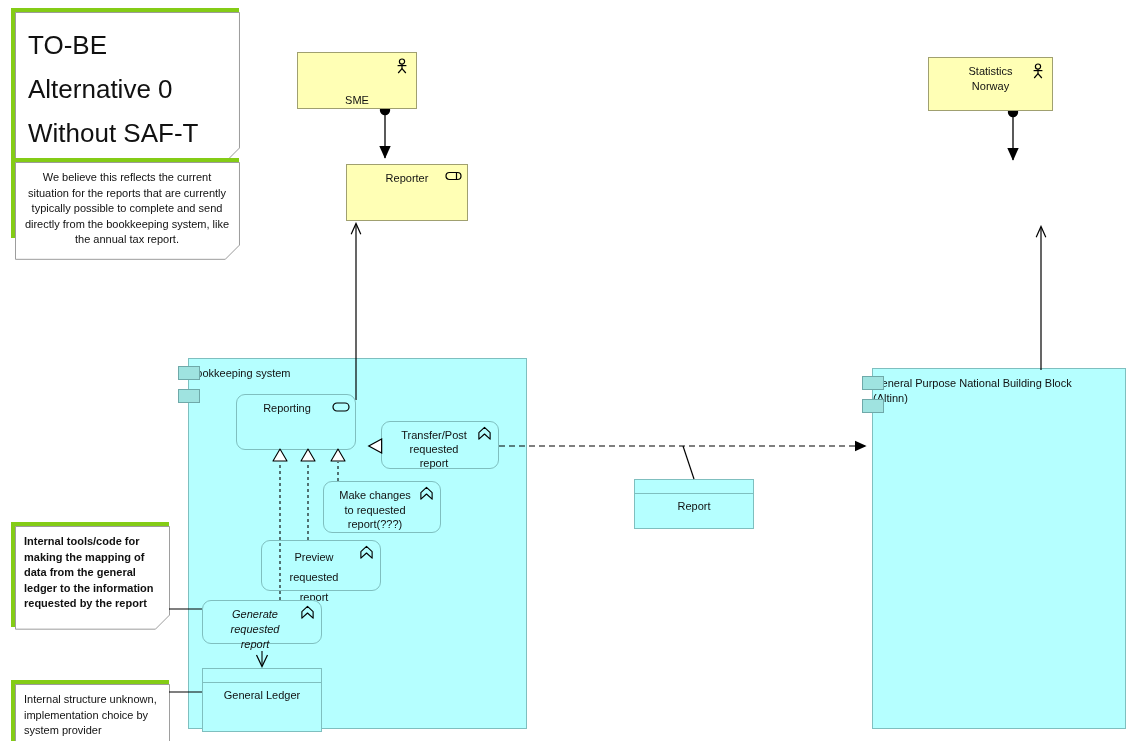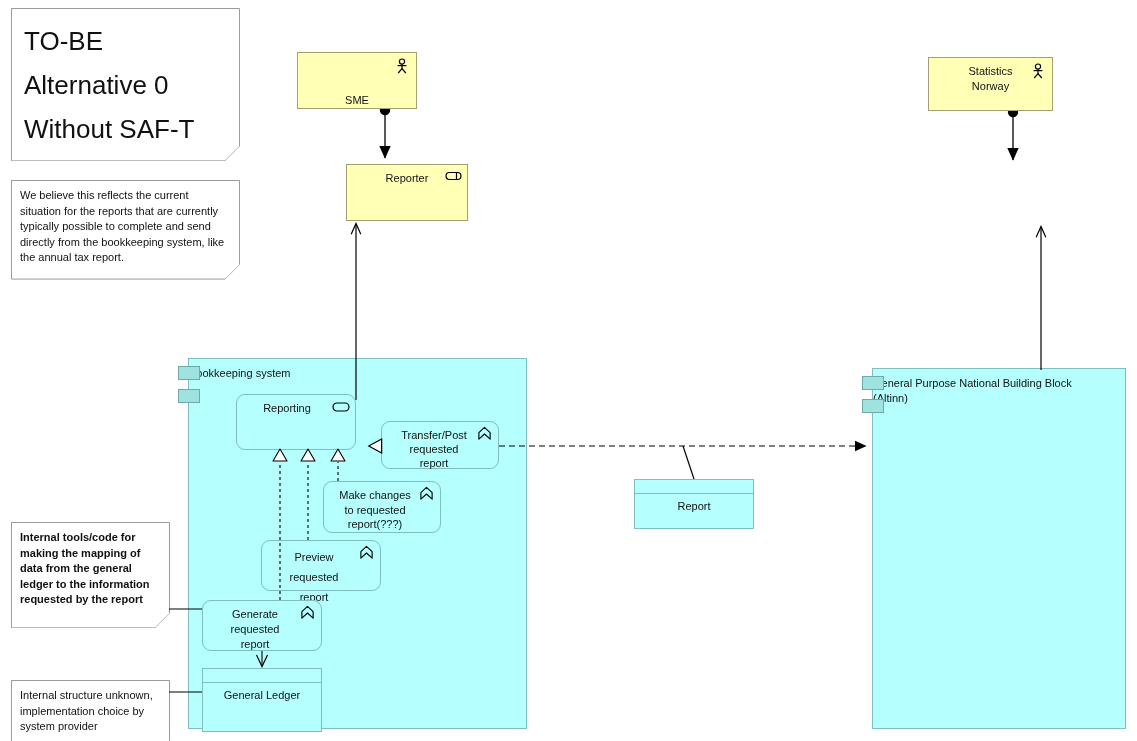--- a/index.html
+++ b/index.html
@@ -25,21 +25,21 @@
   .cyan{background:#b5ffff;border-color:#7fbfbf;}
   .round{border-radius:9px;}
 
   
   .ico{position:absolute;top:5px;right:6px;width:16px;height:16px;}
   .ico svg{display:block;}
 
   
   .note{
     position:absolute;box-sizing:border-box;
-    background:#ffffff;border:1px solid #84cc16;
+    background:#ffffff;border:5px solid #84cc16;
     font-size:11px;line-height:15.5px;
     padding:7px 9px 7px 8px;
     z-index:6;
   }
   .note.fold{border-bottom:none;border-right:none;}
   .note .foldbg{
     position:absolute;left:-1px;top:-1px;right:-1px;bottom:-1px;
     pointer-events:none;
   }
   .note .inner{position:relative;z-index:2;}
@@ -122,21 +122,21 @@
       <path d="M0.5,0.5 H229.5 V139 L215,153.5 H0.5 Z" fill="#ffffff" stroke="#9a9a9a" stroke-width="1"></path>
       <path d="M229.5,139 L215,153.5" stroke="#c9c9c9" stroke-width="1" fill="none"></path>
     </svg>
     <div class="inner">
       <div>TO-BE</div>
       <div>Alternative 0</div>
       <div>Without SAF-T</div>
     </div>
   </div>
 
-  <div class="note fold" style="left:11px;top:180px;width:228px;height:80px;">
+  <div class="note fold" style="left:11px;top:158px;width:228px;height:80px;text-align:center;">
     <svg class="foldbg" viewBox="0 0 230 100" preserveAspectRatio="none">
       <path d="M0.5,0.5 H229.5 V85 L215,99.5 H0.5 Z" fill="#ffffff" stroke="#9a9a9a" stroke-width="1"></path>
       <path d="M229.5,85 L215,99.5" stroke="#c9c9c9" stroke-width="1" fill="none"></path>
     </svg>
     <div class="inner">We believe this reflects the current situation for the reports that are currently typically possible to complete and send directly from the bookkeeping system, like the annual tax report.</div>
   </div>
 
   <div class="note fold" style="left:11px;top:522px;width:158px;height:105px;font-weight:bold;">
     <svg class="foldbg" viewBox="0 0 160 107" preserveAspectRatio="none">
       <path d="M0.5,0.5 H159.5 V92 L145,106.5 H0.5 Z" fill="#ffffff" stroke="#9a9a9a" stroke-width="1"></path>
@@ -239,21 +239,21 @@
     <span class="lbl" style="white-space:pre-line;padding:0 18px 0 4px;line-height:20px;">Preview
 requested
 report</span>
     <span class="ico" style="top:4px;right:5px;">
       <svg viewBox="0 0 16 16" width="15" height="15">
         <path d="M2,14 L2,7 L8,1.5 L14,7 L14,14 L8,8.5 Z" fill="none" stroke="#000" stroke-width="1.2" stroke-linejoin="round"></path>
       </svg>
     </span>
   </div>
 
-  <div class="node cyan round" style="left:202px;top:600px;width:120px;height:51px;">
+  <div class="node cyan round" style="left:202px;top:600px;width:120px;height:44px;font-style:italic;">
     <span class="lbl" style="white-space:pre-line;padding:0 18px 0 4px;line-height:15px;">Generate
 requested
 report</span>
     <span class="ico" style="top:4px;right:5px;">
       <svg viewBox="0 0 16 16" width="15" height="15">
         <path d="M2,14 L2,7 L8,1.5 L14,7 L14,14 L8,8.5 Z" fill="none" stroke="#000" stroke-width="1.2" stroke-linejoin="round"></path>
       </svg>
     </span>
   </div>
 

